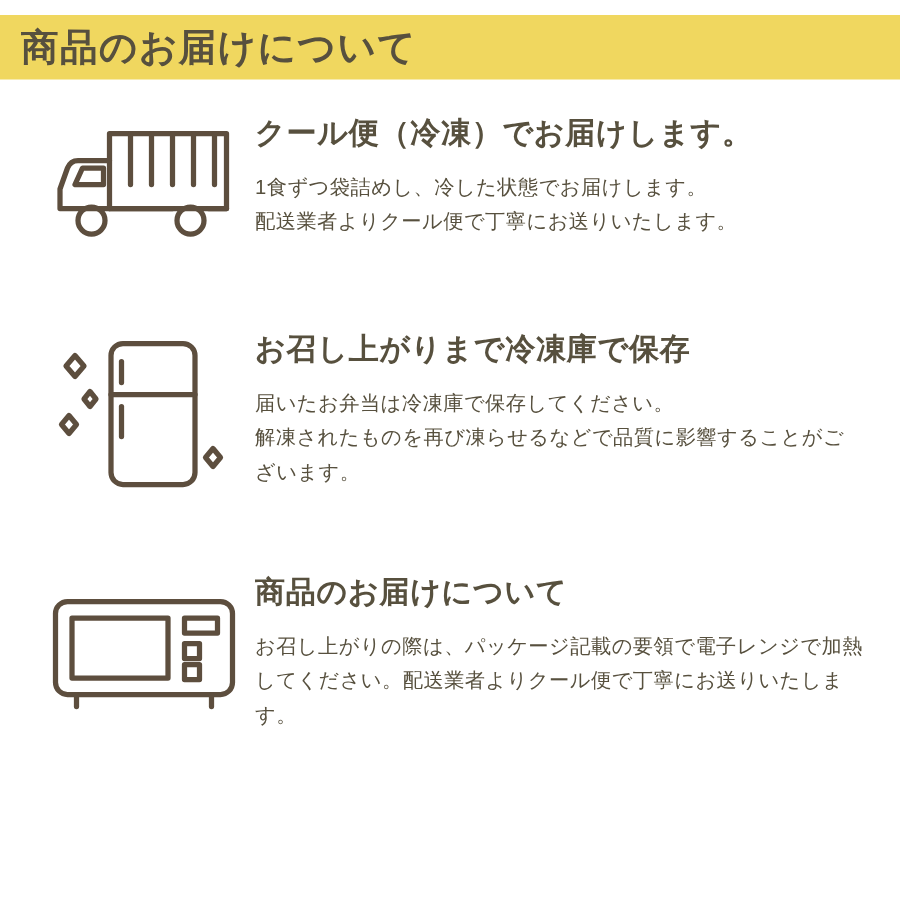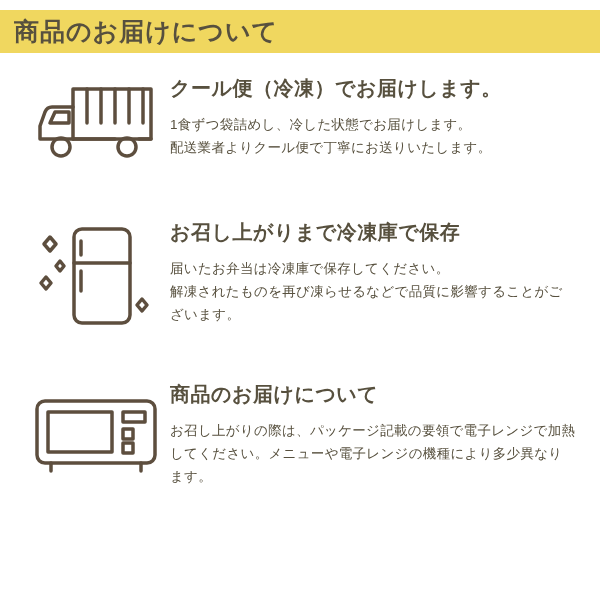--- a/index.html
+++ b/index.html
@@ -144,18 +144,18 @@
           <rect class="ln" x="92" y="25" width="22" height="10"></rect>
           <rect class="ln" x="92" y="42" width="10" height="10"></rect>
           <rect class="ln" x="92" y="56" width="10" height="10"></rect>
 
           <line class="ln" x1="20" y1="76" x2="20" y2="84"></line>
           <line class="ln" x1="110" y1="76" x2="110" y2="84"></line>
         </svg>
       </div>
       <div class="text-wrap">
         <div class="item-heading">商品のお届けについて</div>
-        <div class="item-body">お召し上がりの際は、パッケージ記載の要領で電子レンジで加熱してください。メニューや電子レンジの機種により多少異なります。</div>
+        <div class="item-body">お召し上がりの際は、パッケージ記載の要領で電子レンジで加熱してください。配送業者よりクール便で丁寧にお送りいたします。</div>
       </div>
     </div>
   </div>
 
 </div>
 
 </body></html>

